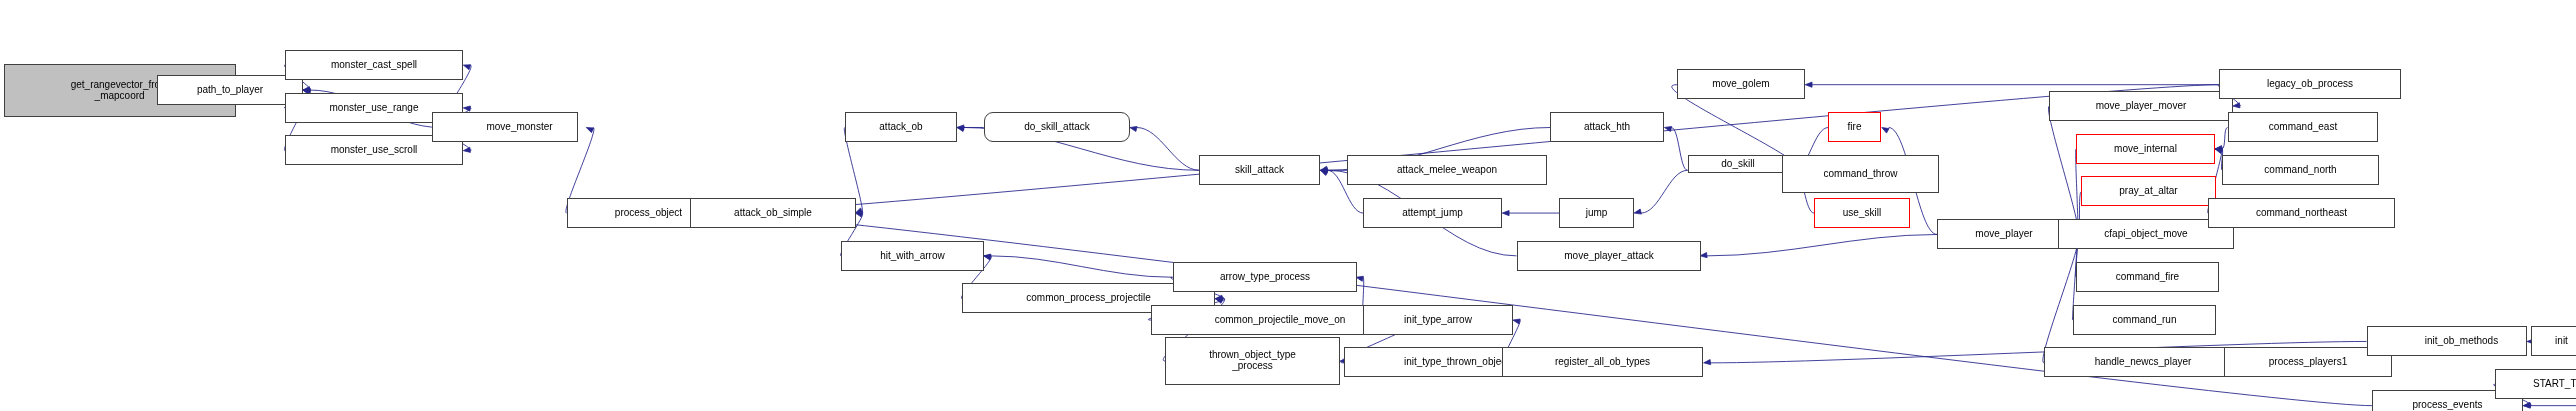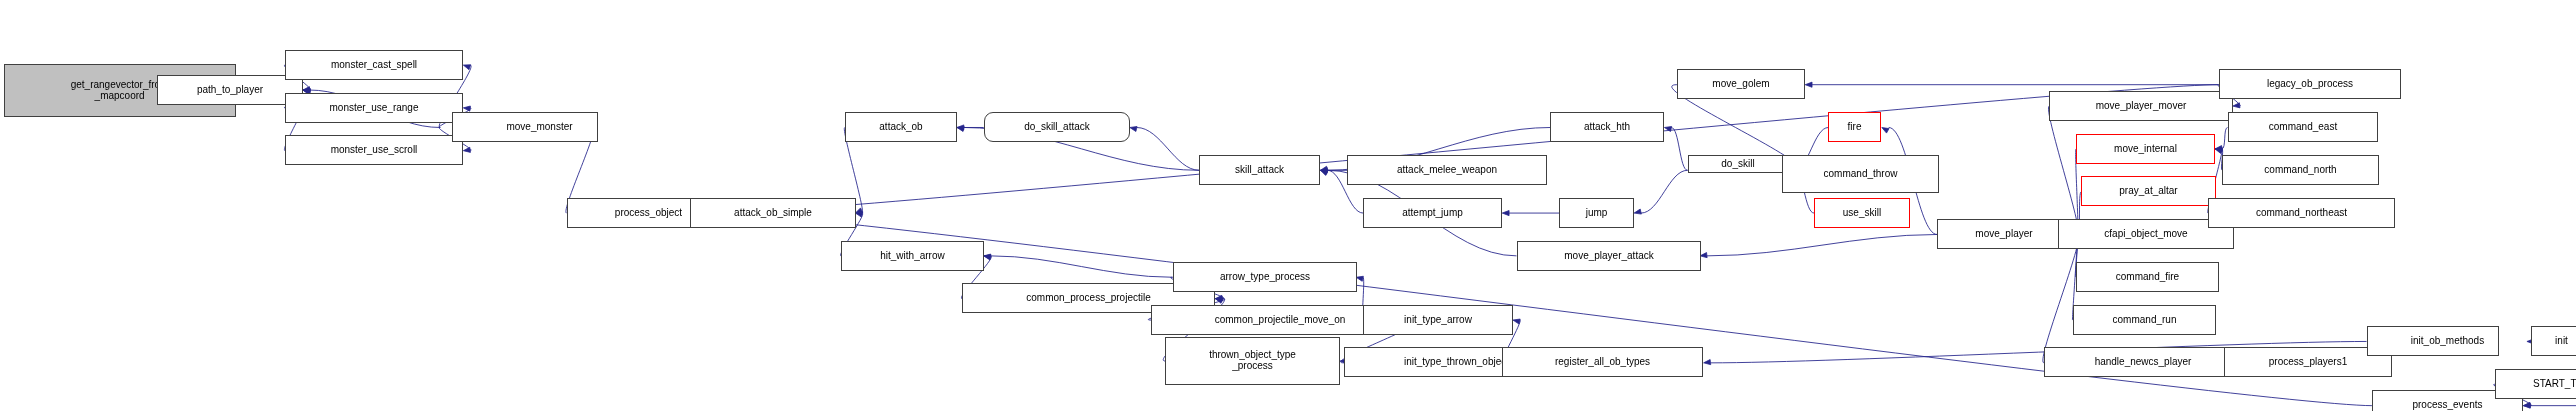--- a/index.html
+++ b/index.html
@@ -145,21 +145,21 @@
       <path d="M2925.75,111.625 C2765.75,111.625 1113.7,280.82500000000005 953.7,280.82500000000005"></path>
       <polygon points="944.7,280.82500000000005 950.2477229222245,272.9647983245832 954.0590992032712,278.5962644608815"></polygon>
     </svg>
   <div id="nodes">
       <div class="node root" style="left: 3.6px; top: 64px; width: 232px; height: 53px;">get_rangevector_from
 _mapcoord</div>
       <div class="node" style="left: 157px; top: 75px; width: 146px; height: 30px;">path_to_player</div>
       <div class="node" style="left: 285px; top: 50px; width: 178px; height: 30px;">monster_cast_spell</div>
       <div class="node" style="left: 285px; top: 93px; width: 178px; height: 30px;">monster_use_range</div>
       <div class="node" style="left: 285px; top: 135px; width: 178px; height: 30px;">monster_use_scroll</div>
-      <div class="node" style="left: 452px; top: 112px; width: 146px; height: 30px; padding-left: 32px;">move_monster</div>
+      <div class="node" style="left: 432px; top: 112px; width: 146px; height: 30px; padding-left: 32px;">move_monster</div>
       <div class="node" style="left: 567px; top: 198px; width: 150px; height: 30px; padding-left: 16px;">process_object</div>
       <div class="node" style="left: 690px; top: 198px; width: 166px; height: 30px;">attack_ob_simple</div>
       <div class="node" style="left: 845px; top: 112px; width: 112px; height: 30px;">attack_ob</div>
       <div class="node" style="left: 984px; top: 112px; width: 146px; height: 30px; border-radius: 9px;">do_skill_attack</div>
       <div class="node" style="left: 1199px; top: 155px; width: 121px; height: 30px;">skill_attack</div>
       <div class="node" style="left: 1347px; top: 155px; width: 200px; height: 30px;">attack_melee_weapon</div>
       <div class="node" style="left: 1363px; top: 198px; width: 139px; height: 30px;">attempt_jump</div>
       <div class="node" style="left: 1550px; top: 112px; width: 114px; height: 30px;">attack_hth</div>
       <div class="node" style="left: 1559px; top: 198px; width: 75px; height: 30px;">jump</div>
       <div class="node" style="left: 1688px; top: 155px; width: 100px; height: 18px;">do_skill</div>
@@ -183,19 +183,19 @@
       <div class="node hot" style="left: 2081px; top: 176px; width: 135px; height: 30px;">pray_at_altar</div>
       <div class="node" style="left: 2058px; top: 219px; width: 176px; height: 30px;">cfapi_object_move</div>
       <div class="node" style="left: 2076px; top: 262px; width: 143px; height: 30px;">command_fire</div>
       <div class="node" style="left: 2073px; top: 305px; width: 143px; height: 30px;">command_run</div>
       <div class="node" style="left: 2044px; top: 347px; width: 198px; height: 30px;">handle_newcs_player</div>
       <div class="node" style="left: 2219px; top: 69px; width: 182px; height: 30px;">legacy_ob_process</div>
       <div class="node" style="left: 2228px; top: 112px; width: 150px; height: 30px;">command_east</div>
       <div class="node" style="left: 2222px; top: 155px; width: 157px; height: 30px;">command_north</div>
       <div class="node" style="left: 2208px; top: 198px; width: 187px; height: 30px;">command_northeast</div>
       <div class="node" style="left: 2224px; top: 347px; width: 168px; height: 30px;">process_players1</div>
-      <div class="node" style="left: 2367px; top: 326px; width: 132px; height: 30px; padding-left: 32px;">init_ob_methods</div>
+      <div class="node" style="left: 2367px; top: 326px; width: 160px; height: 30px; padding-left: 32px;">init_ob_methods</div>
       <div class="node" style="left: 2372px; top: 390px; width: 151px; height: 30px;">process_events</div>
       <div class="node" style="left: 2531px; top: 326px; width: 61px; height: 30px;">init</div>
       <div class="node" style="left: 2495px; top: 369px; width: 139px; height: 30px;">START_TEST</div>
     </div>
 </div>
 
 
 </body></html>

